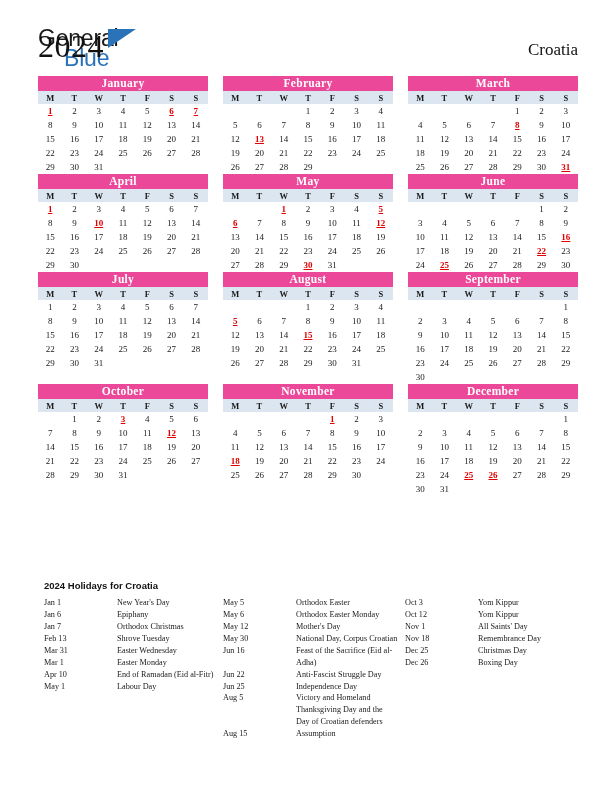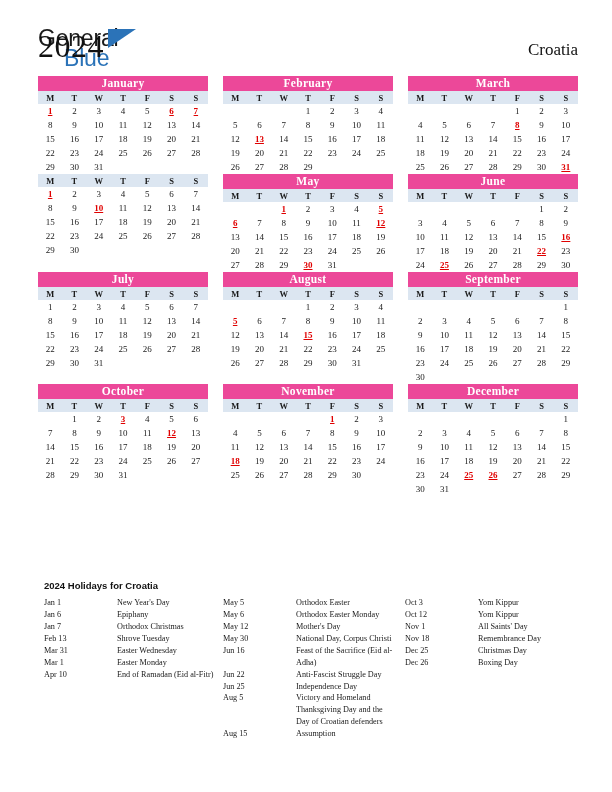--- a/index.html
+++ b/index.html
@@ -341,20 +341,21 @@
                 <td>29</td>
                 <td>30</td>
                 <td class="hol">31</td>
               </tr>
             </tbody>
           </table>
         </div>
       </div>
       <div class="month-row">
         <div class="month">
+          <div class="month-title">April</div>
           <table class="cal">
             <thead>
               <tr>
                 <th>M</th>
                 <th>T</th>
                 <th>W</th>
                 <th>T</th>
                 <th>F</th>
                 <th>S</th>
                 <th>S</th>
@@ -963,37 +964,41 @@
             <span class="hol-name">Easter Wednesday</span>
           </div>
           <div class="hol-item">
             <span class="hol-date">Mar 1</span>
             <span class="hol-name">Easter Monday</span>
           </div>
           <div class="hol-item">
             <span class="hol-date">Apr 10</span>
             <span class="hol-name">End of Ramadan (Eid al-Fitr)</span>
           </div>
+          <div class="hol-item">
+            <span class="hol-date">May 1</span>
+            <span class="hol-name">Labour Day</span>
+          </div>
         </div>
         <div class="hol-col">
           <div class="hol-item">
             <span class="hol-date">May 5</span>
             <span class="hol-name">Orthodox Easter</span>
           </div>
           <div class="hol-item">
             <span class="hol-date">May 6</span>
             <span class="hol-name">Orthodox Easter Monday</span>
           </div>
           <div class="hol-item">
             <span class="hol-date">May 12</span>
             <span class="hol-name">Mother's Day</span>
           </div>
           <div class="hol-item">
             <span class="hol-date">May 30</span>
-            <span class="hol-name">National Day, Corpus Christi</span>
+            <span class="hol-name">National Day, Corpus Croatian</span>
           </div>
           <div class="hol-item">
             <span class="hol-date">Jun 16</span>
             <span class="hol-name">Feast of the Sacrifice (Eid al-Adha)</span>
           </div>
           <div class="hol-item">
             <span class="hol-date">Jun 22</span>
             <span class="hol-name">Anti-Fascist Struggle Day</span>
           </div>
           <div class="hol-item">

